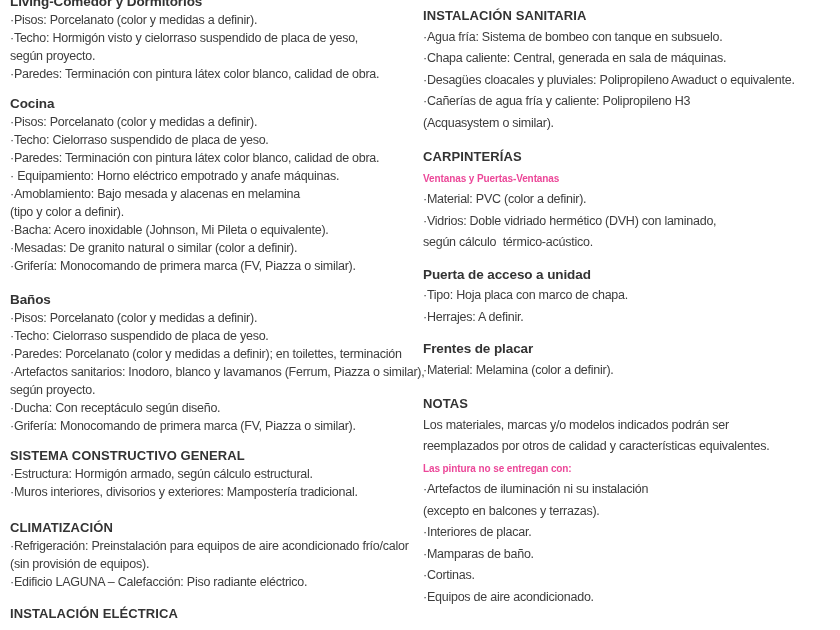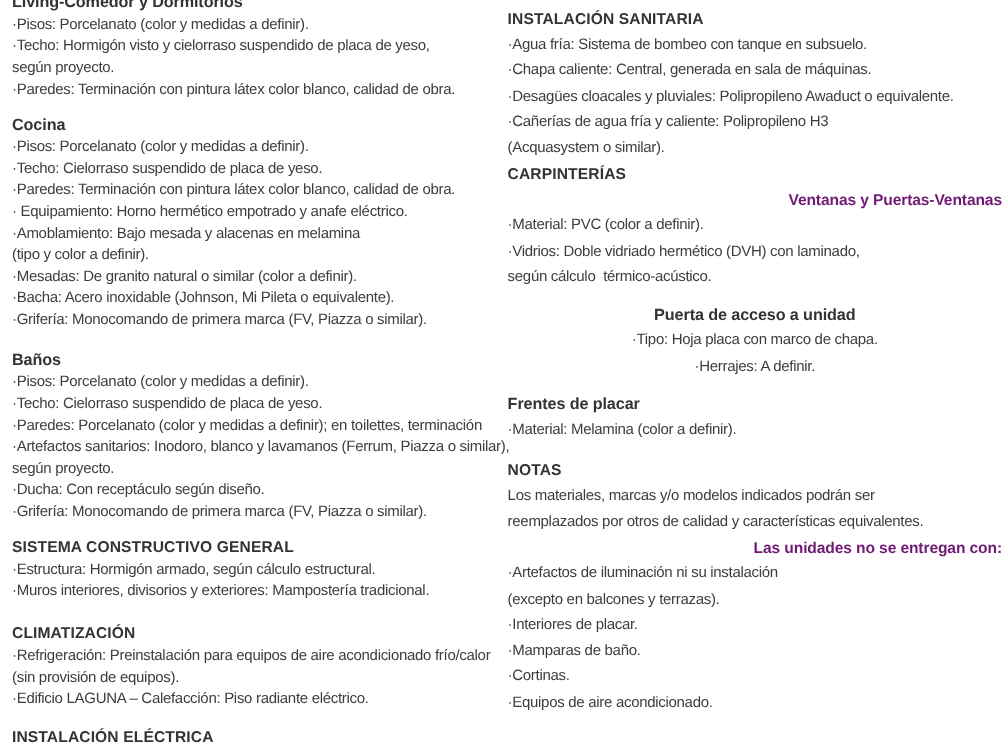--- a/index.html
+++ b/index.html
@@ -33,63 +33,62 @@
 
   .line {
     margin: 0;
     font-size: 12.5px;
     letter-spacing: -0.25px;
     white-space: pre;
     font-weight: 400;
   }
   .line.subheading {
     font-weight: 700;
-    color: #701a75;
+    color: #ec4899;
     letter-spacing: -0.1px;
-    font-size: 13px;
-    text-align: right;
+    font-size: 10px;
   }
 
   .col-left  .line, .col-left  .heading { line-height: 18px; }
   .col-right .line, .col-right .heading { line-height: 21.5px; }
 
   
   .col-left  .section:nth-child(1) .heading { margin-top: -7px; } 
   .col-left  .section:nth-child(2) { margin-top: 12px; }
   .col-left  .section:nth-child(3) { margin-top: 16px; }
   .col-left  .section:nth-child(4) { margin-top: 12px; }
   .col-left  .section:nth-child(5) { margin-top: 18px; }
   .col-left  .section:nth-child(6) { margin-top: 14px; } 
-  .col-right .section:nth-child(2) { margin-top: 0; }
-  .col-right .section:nth-child(3) { margin-top: 10px; text-align: center; }
+  .col-right .section:nth-child(2) { margin-top: 12px; }
+  .col-right .section:nth-child(3) { margin-top: 10px; }
   .col-right .section:nth-child(4) { margin-top: 10px; }
   .col-right .section:nth-child(5) { margin-top: 12px; }
 </style>
 </head>
 <body>
 
 <div class="page">
   <div class="col col-left">
       <section class="section clipped-top">
         <h2 class="heading sub">Living-Comedor y Dormitorios</h2>
         <p class="line">·Pisos: Porcelanato (color y medidas a definir).</p>
         <p class="line">·Techo: Hormigón visto y cielorraso suspendido de placa de yeso,</p>
         <p class="line">según proyecto.</p>
         <p class="line">·Paredes: Terminación con pintura látex color blanco, calidad de obra.</p>
       </section>
       <section class="section">
         <h2 class="heading sub">Cocina</h2>
         <p class="line">·Pisos: Porcelanato (color y medidas a definir).</p>
         <p class="line">·Techo: Cielorraso suspendido de placa de yeso.</p>
         <p class="line">·Paredes: Terminación con pintura látex color blanco, calidad de obra.</p>
-        <p class="line">· Equipamiento: Horno hermético empotrado y anafe eléctrico.</p>
+        <p class="line">· Equipamiento: Horno eléctrico empotrado y anafe máquinas.</p>
         <p class="line">·Amoblamiento: Bajo mesada y alacenas en melamina</p>
         <p class="line">(tipo y color a definir).</p>
+        <p class="line">·Bacha: Acero inoxidable (Johnson, Mi Pileta o equivalente).</p>
         <p class="line">·Mesadas: De granito natural o similar (color a definir).</p>
-        <p class="line">·Bacha: Acero inoxidable (Johnson, Mi Pileta o equivalente).</p>
         <p class="line">·Grifería: Monocomando de primera marca (FV, Piazza o similar).</p>
       </section>
       <section class="section">
         <h2 class="heading sub">Baños</h2>
         <p class="line">·Pisos: Porcelanato (color y medidas a definir).</p>
         <p class="line">·Techo: Cielorraso suspendido de placa de yeso.</p>
         <p class="line">·Paredes: Porcelanato (color y medidas a definir); en toilettes, terminación</p>
         <p class="line">·Artefactos sanitarios: Inodoro, blanco y lavamanos (Ferrum, Piazza o similar),</p>
         <p class="line">según proyecto.</p>
         <p class="line">·Ducha: Con receptáculo según diseño.</p>
@@ -132,21 +131,21 @@
         <p class="line">·Herrajes: A definir.</p>
       </section>
       <section class="section">
         <h2 class="heading sub">Frentes de placar</h2>
         <p class="line">·Material: Melamina (color a definir).</p>
       </section>
       <section class="section">
         <h2 class="heading caps">NOTAS</h2>
         <p class="line">Los materiales, marcas y/o modelos indicados podrán ser</p>
         <p class="line">reemplazados por otros de calidad y características equivalentes.</p>
-        <p class="line subheading">Las unidades no se entregan con:</p>
+        <p class="line subheading">Las pintura no se entregan con:</p>
         <p class="line">·Artefactos de iluminación ni su instalación</p>
         <p class="line">(excepto en balcones y terrazas).</p>
         <p class="line">·Interiores de placar.</p>
         <p class="line">·Mamparas de baño.</p>
         <p class="line">·Cortinas.</p>
         <p class="line">·Equipos de aire acondicionado.</p>
       </section>
     </div>
 </div>
 

